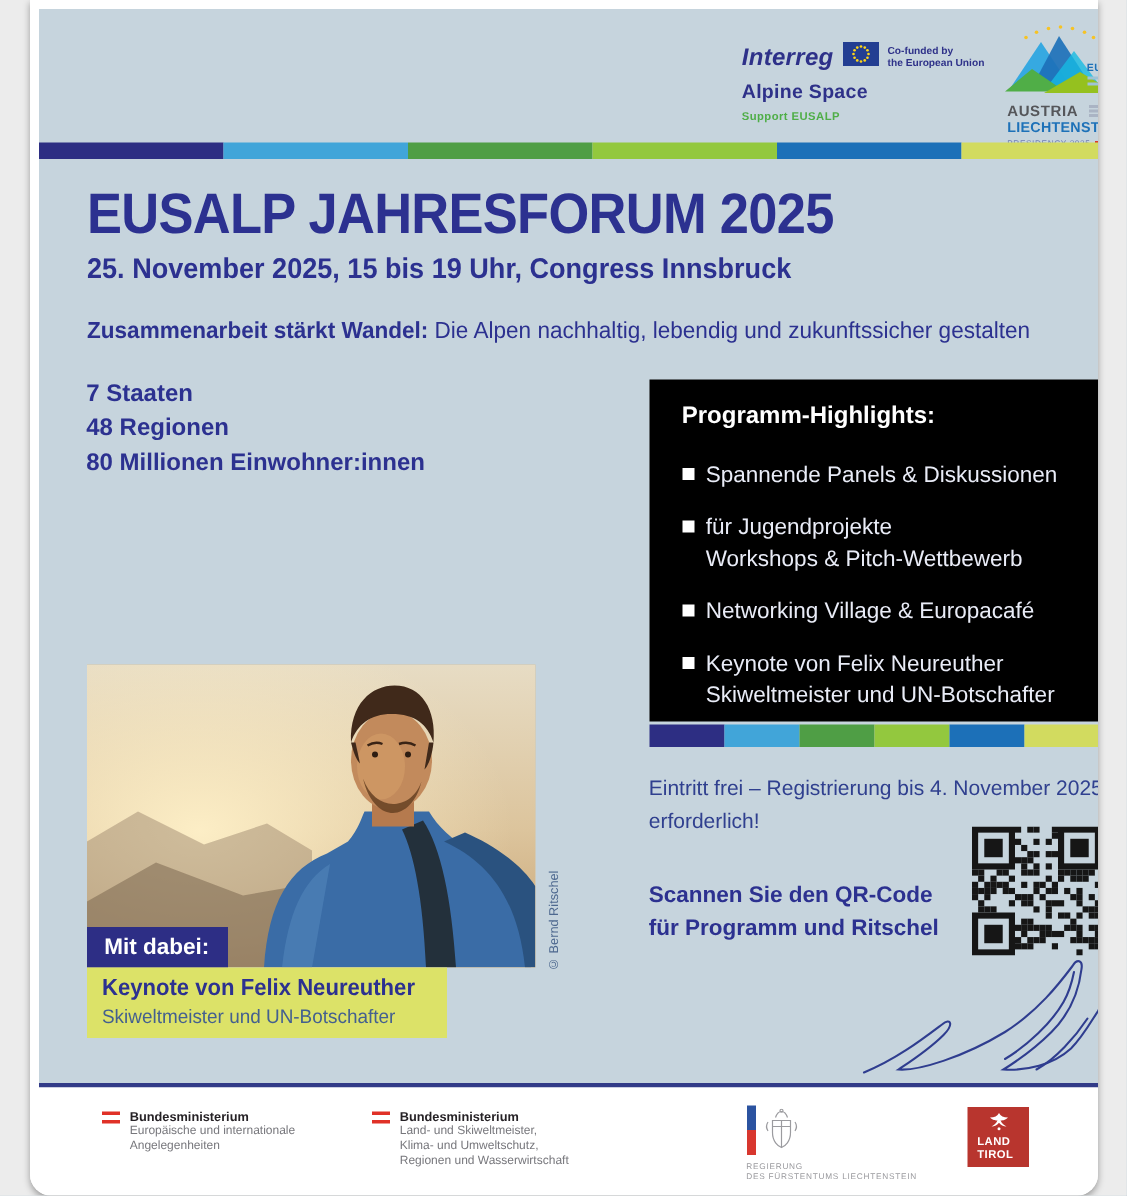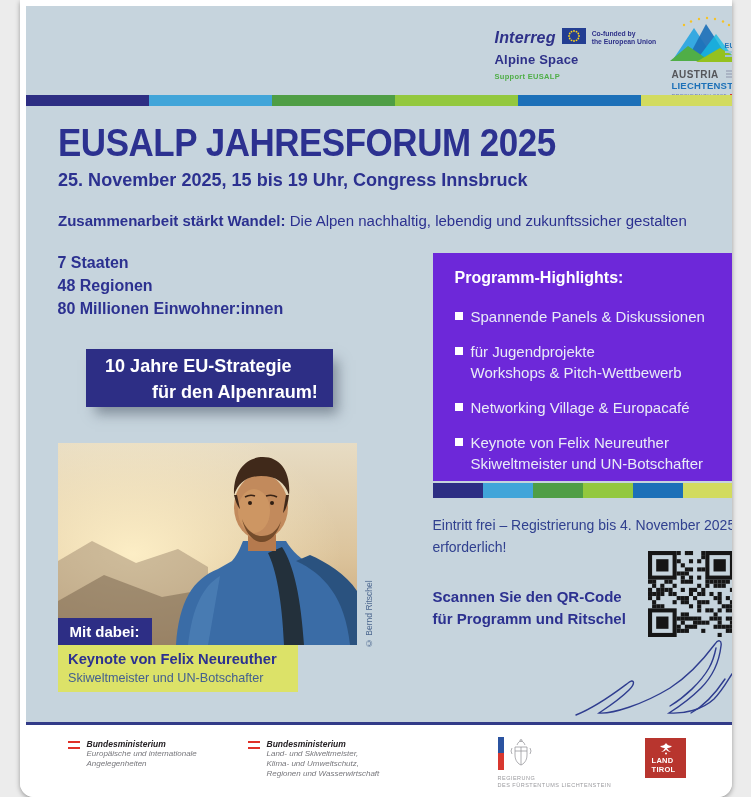--- a/index.html
+++ b/index.html
@@ -54,38 +54,38 @@
             font-weight:bold;font-size:15px;line-height:27px;padding:0 12px;}
   .credit{position:absolute;left:337px;top:546px;height:96px;width:12px;
           writing-mode:vertical-rl;transform:rotate(180deg);font-size:8.5px;color:#4d688f;
           display:flex;align-items:center;white-space:nowrap;}
   .keynote{position:absolute;left:32px;top:639px;width:240px;height:47px;background:#dce268;
            box-sizing:border-box;padding:5px 0 0 10px;}
   .keynote .t{font-size:15.5px;font-weight:bold;color:#2c3190;transform:scaleX(.95);transform-origin:0 0;white-space:nowrap;}
   .keynote .s{font-size:13px;color:#44608f;margin-top:2px;transform:scaleX(.97);transform-origin:0 0;white-space:nowrap;}
 
   
-  .progbox{position:absolute;left:407px;top:247px;width:300px;height:228px;background:#6d28d9;
+  .progbox{position:absolute;left:407px;top:247px;width:300px;height:228px;background:#000000;
            box-sizing:border-box;padding:16px 16px 16px 22px;color:#fff;}
   .progbox .ptitle{font-size:16px;font-weight:bold;margin-bottom:19px;}
   .prog-item{display:flex;gap:8px;margin-bottom:14px;}
   .prog-item .sq{width:8px;height:8px;background:#fff;margin-top:6px;flex:none;}
   .prog-item .txt{font-size:15px;line-height:21px;color:#e9ecf7;}
   .prog-line{display:block;}
 
   
   .registration{position:absolute;left:407px;top:508px;width:322px;font-size:14px;line-height:22px;color:#30408f;}
   .scan{position:absolute;left:407px;top:580px;font-size:15px;font-weight:bold;color:#2c3190;line-height:22px;}
   .qr{position:absolute;left:622px;top:545px;width:86px;height:86px;}
   .mountain-art{position:absolute;left:548px;top:612px;width:192px;height:106px;}
 
   
   .rule{position:absolute;left:6px;top:722px;width:739px;height:3px;background:#323b88;}
   .footer-area{position:absolute;left:0;top:725px;width:751px;height:72px;background:#fff;}
-  .bm{position:absolute;top:14px;display:flex;gap:7px;font-style:italic;}
+  .bm{position:absolute;top:14px;display:flex;gap:7px;}
   .bm .flag{width:12px;height:8px;margin-top:2px;flex:none;
             background:linear-gradient(to bottom,#e03128 31%,#fff 31%,#fff 69%,#e03128 69%);}
   .bm .name{font-size:8.5px;font-weight:bold;color:#262226;line-height:10px;}
   .bm .sub{font-size:8px;color:#77777c;line-height:10px;}
   .bm1{left:48px;} .bm2{left:228px;}
   .liech{position:absolute;left:478px;top:12px;width:120px;}
   .liech .bar{position:absolute;left:0;top:0;width:6px;height:33px;
               background:linear-gradient(to bottom,#2b53a0 50%,#d8372f 50%);}
   .liech .crest{position:absolute;left:11px;top:2px;}
   .liech .cap{position:absolute;left:0;top:38px;font-size:5.5px;color:#9a9a9e;letter-spacing:.5px;line-height:6.5px;white-space:nowrap;}
@@ -183,24 +183,20 @@
     <div class="tagline">
       <b>Zusammenarbeit stärkt Wandel:</b><span> Die Alpen nachhaltig, lebendig und zukunftssicher gestalten</span>
     </div>
 
     <div class="stats">
       <div>7 Staaten</div>
       <div>48 Regionen</div>
       <div>80 Millionen Einwohner:innen</div>
     </div>
 
-    <div class="badge">
-      <div class="l1">10 Jahre EU-Strategie</div>
-      <div class="l2">für den Alpenraum!</div>
-    </div>
 
     <div class="photo">
       <svg width="299" height="202" viewBox="0 0 299 202">
         <defs>
           <linearGradient id="sky" x1="0" y1="0" x2="0" y2="1">
             <stop offset="0" stop-color="#e7dcc4"></stop>
               <stop offset=".55" stop-color="#dcc49c"></stop>
               <stop offset="1" stop-color="#c6a273"></stop>
           </linearGradient>
           <radialGradient id="glow" cx=".25" cy=".55" r=".7">

